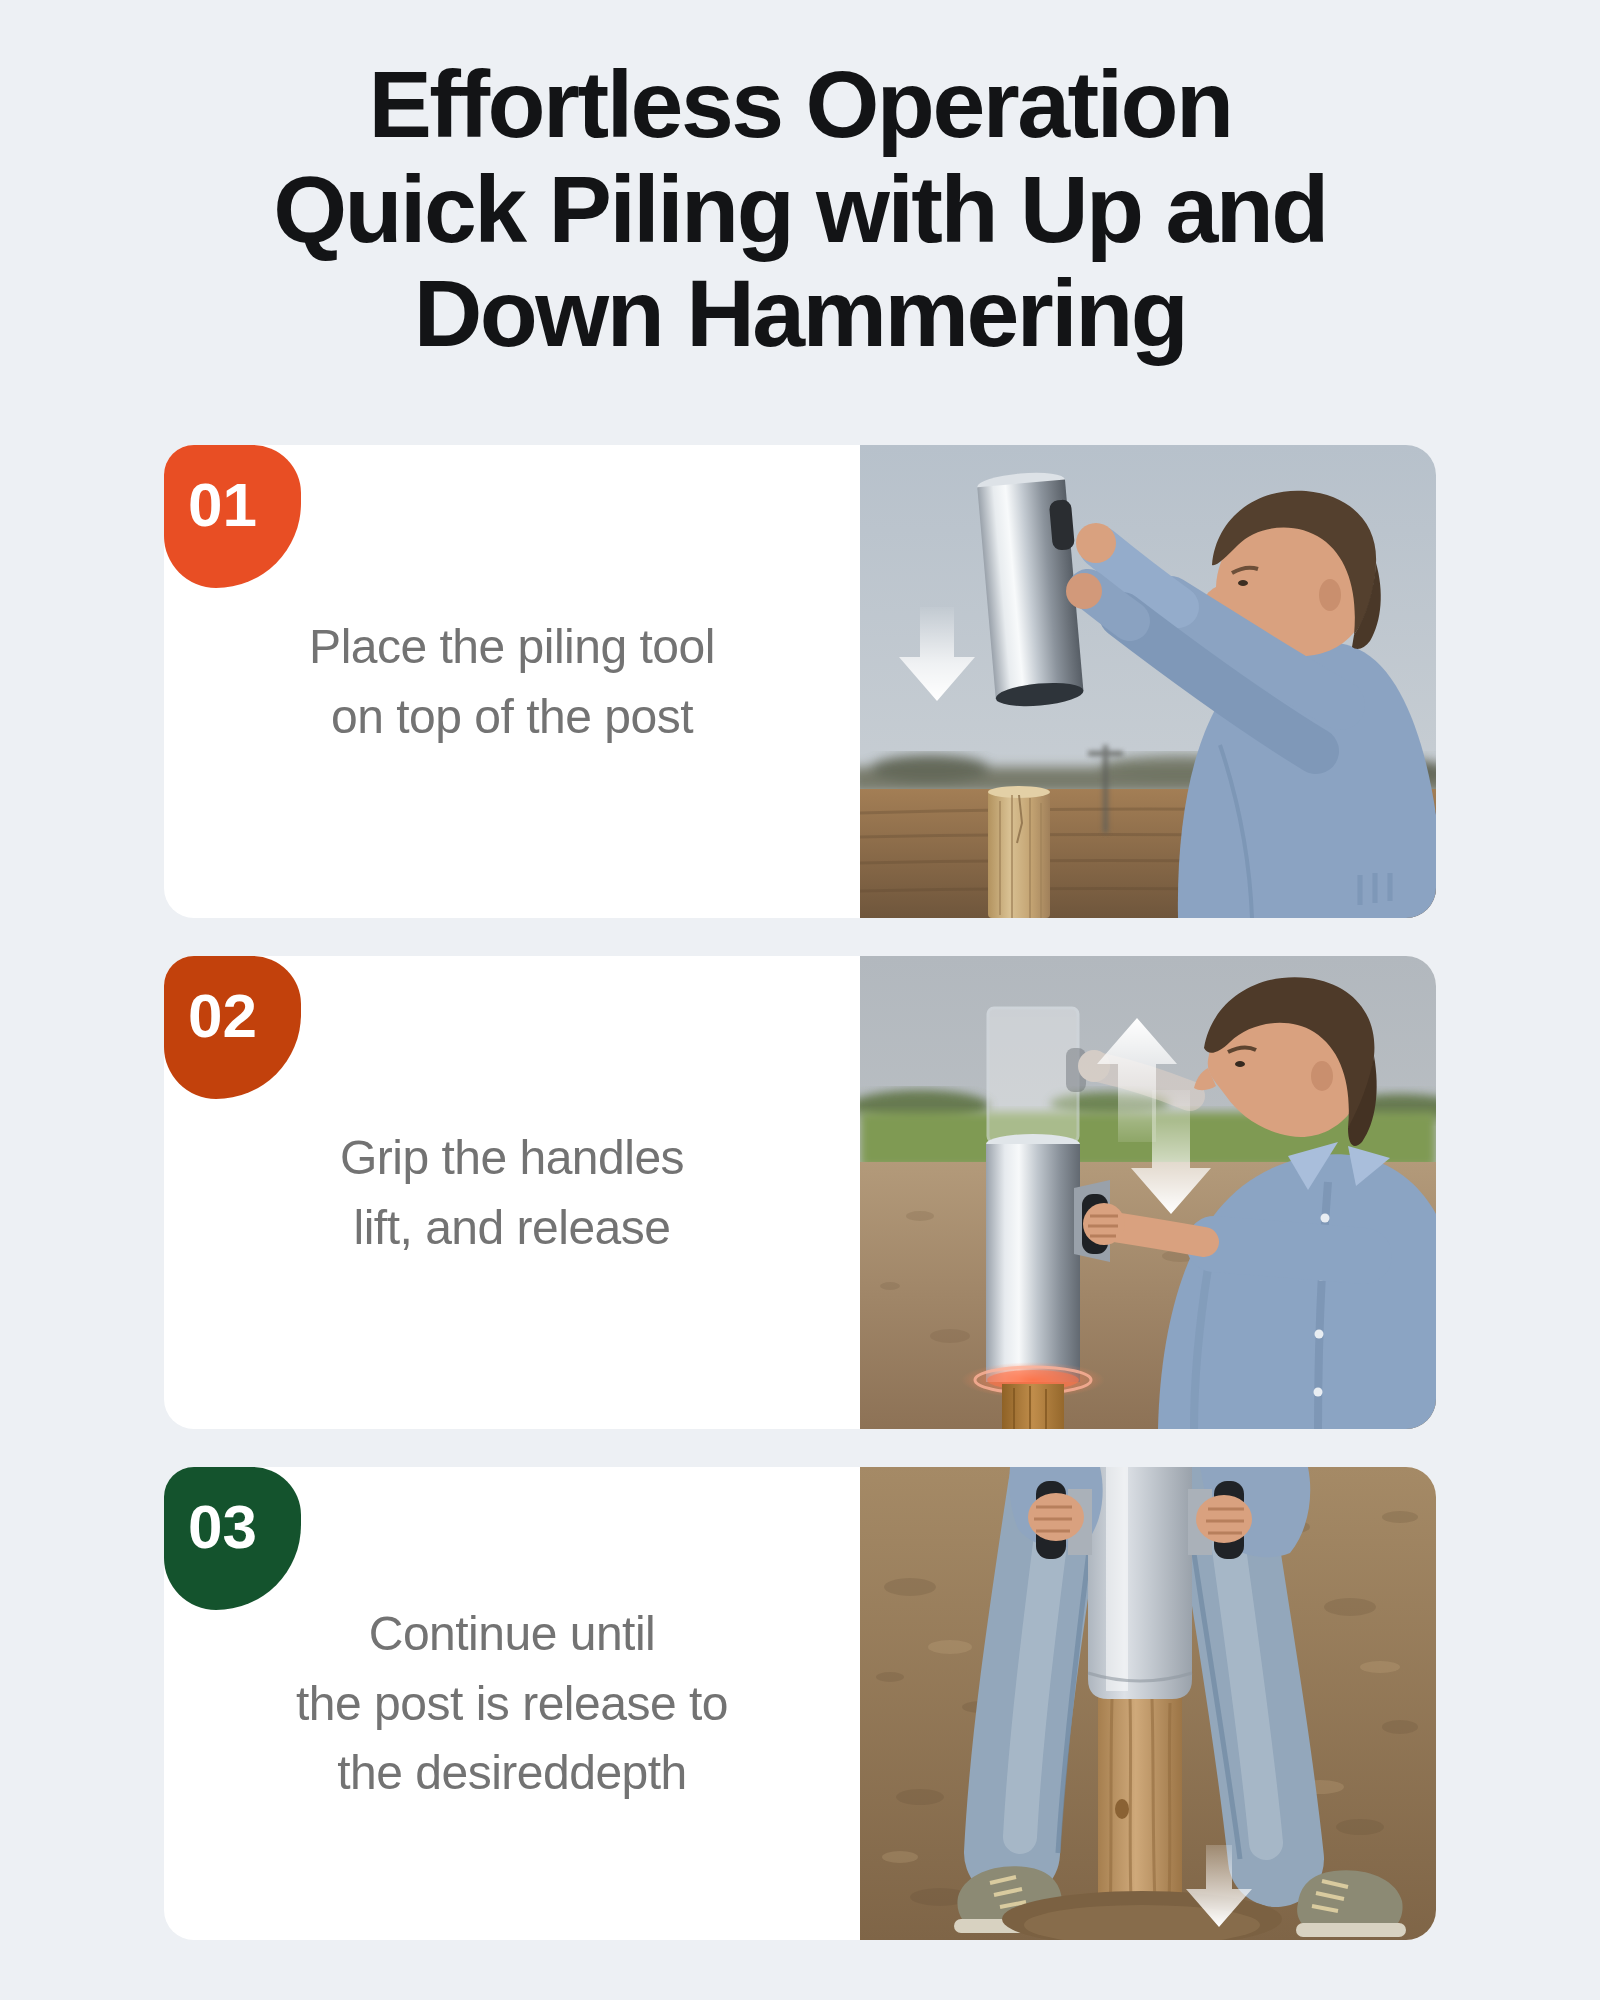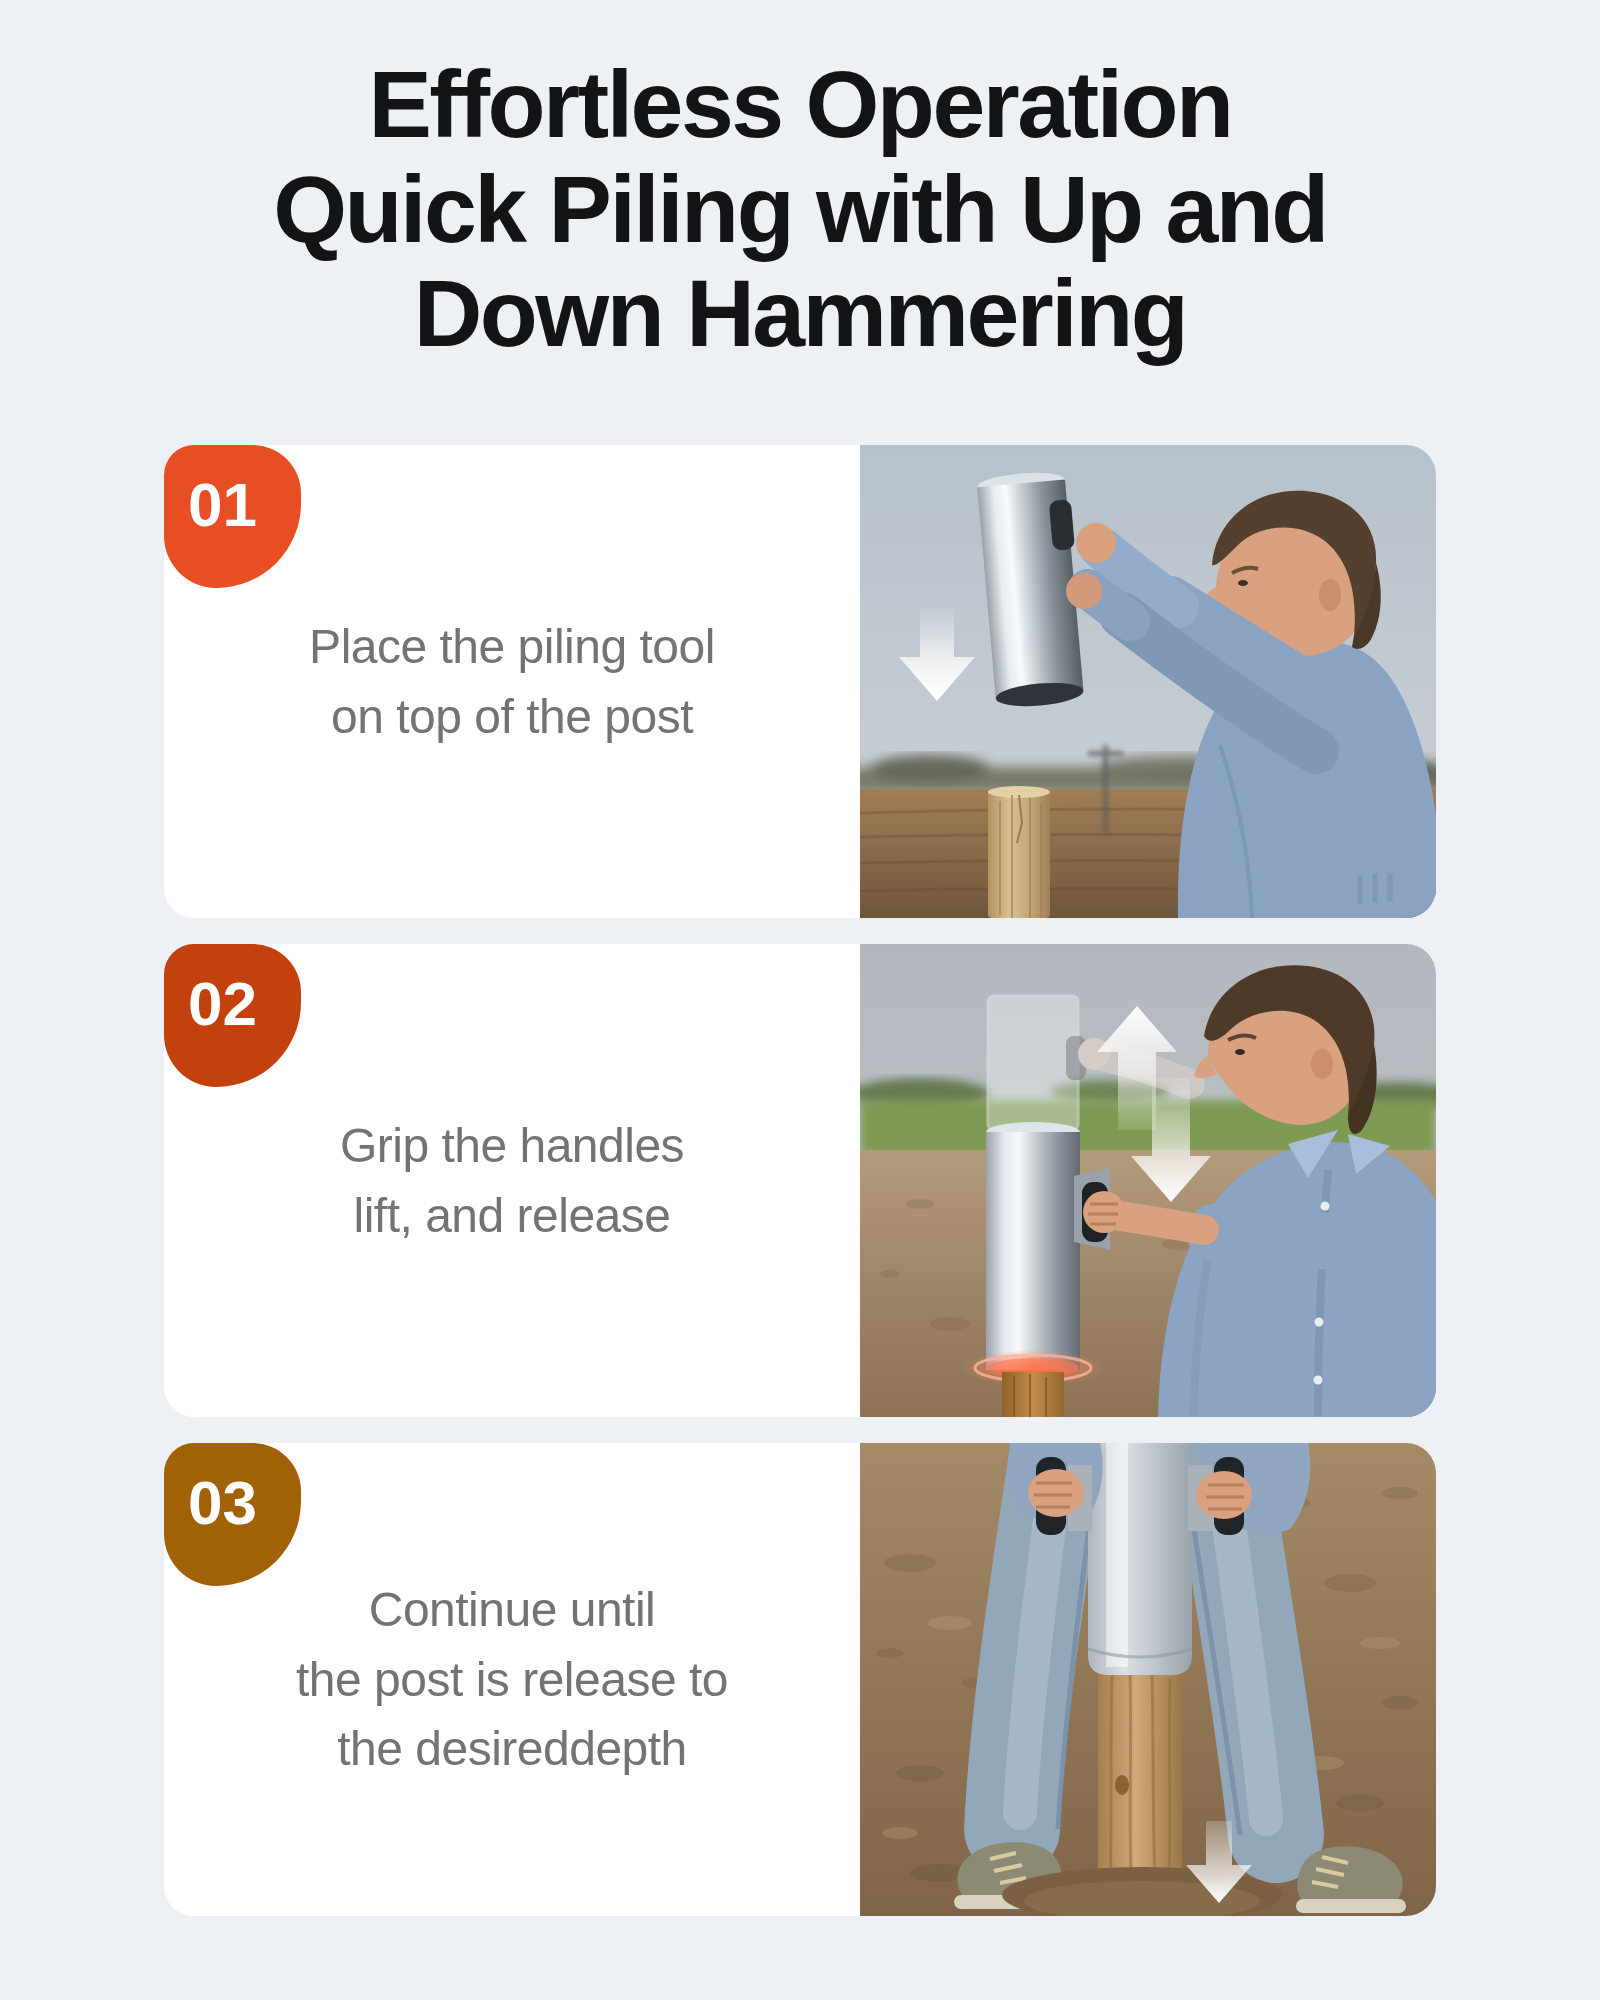--- a/index.html
+++ b/index.html
@@ -23,21 +23,21 @@
     color: #131416;
     white-space: pre-line;
   }
 
   .cards {
     position: absolute;
     top: 445px; left: 164px;
     width: 1272px;
     display: flex;
     flex-direction: column;
-    gap: 26px;
+    gap: 38px;
   }
 
   .card {
     position: relative;
     width: 1272px; height: 473px;
     background: #ffffff;
     border-radius: 30px;
     overflow: hidden;
   }
 
@@ -305,21 +305,21 @@
             <path d="M504 300 C458 296 404 292 354 288" stroke="#8ba4c3" stroke-width="56" fill="none" stroke-linecap="round"></path>
             <path d="M344 286 C310 280 280 275 254 271" stroke="#d9a17f" stroke-width="30" fill="none" stroke-linecap="round"></path>
             <circle cx="244" cy="268" r="21" fill="#d9a17f"></circle>
             <path d="M230 260 h28 M228 270 h30 M230 280 h26" stroke="#b77f5c" stroke-width="3"></path>
           </g>
         </svg>
       </div>
     </div>
 
     <div class="card">
-      <div class="badge" style="background: #a16207; align-items: center;">
+      <div class="badge" style="background: #14532d; align-items: center;">
         <span>03</span>
       </div>
       <div class="card-text">Continue until
 the post is release to
 the desireddepth</div>
       <div class="card-photo">
         <svg viewBox="0 0 576 473">
           <defs>
             <linearGradient id="s3dirt" x1="0" y1="0" x2="0" y2="1">
               <stop offset="0" stop-color="#a58a66"></stop>

